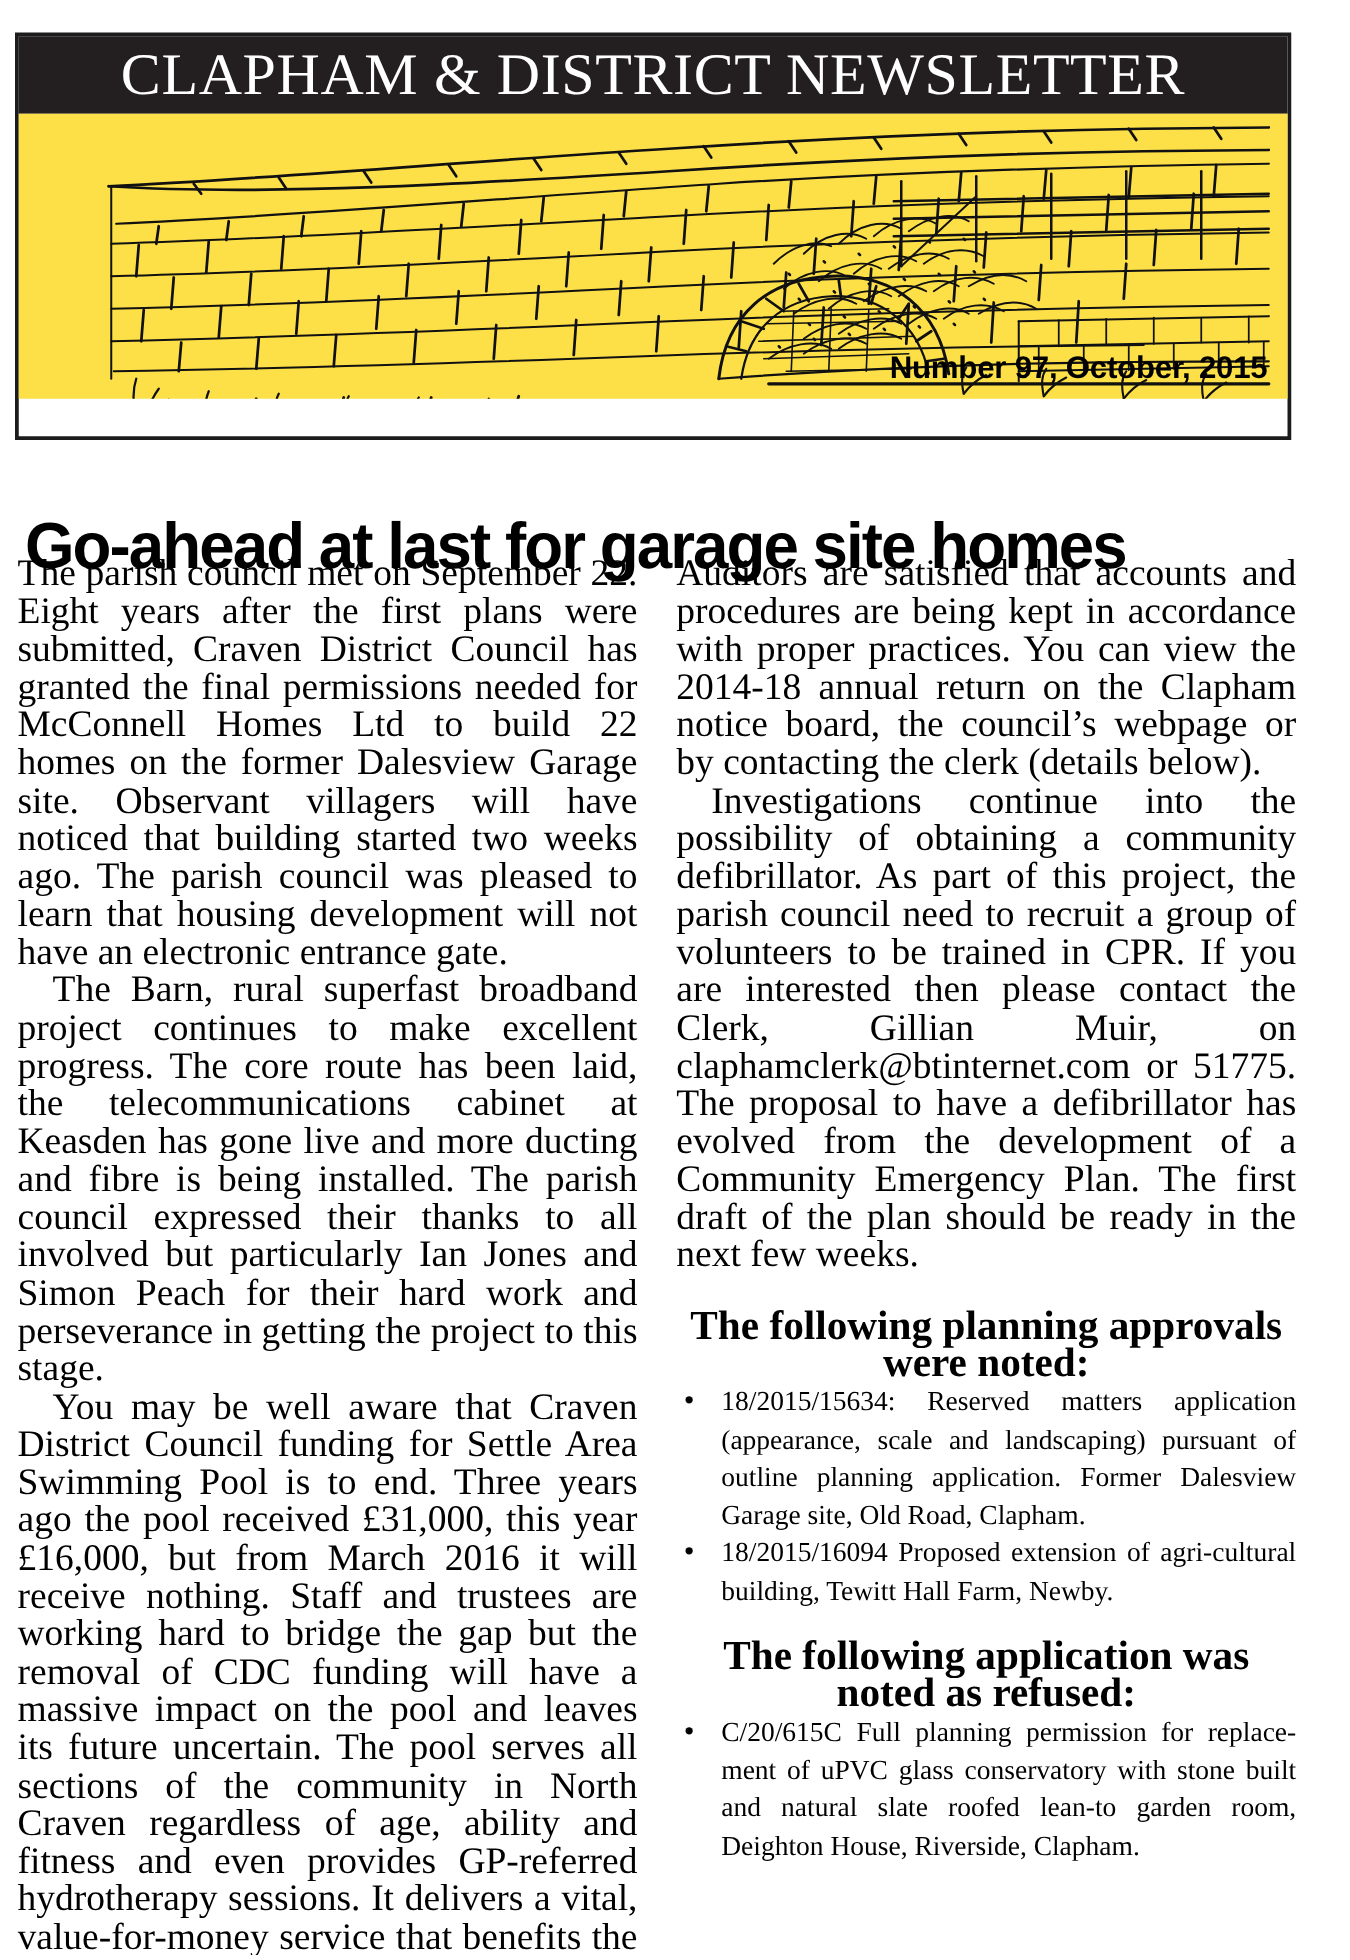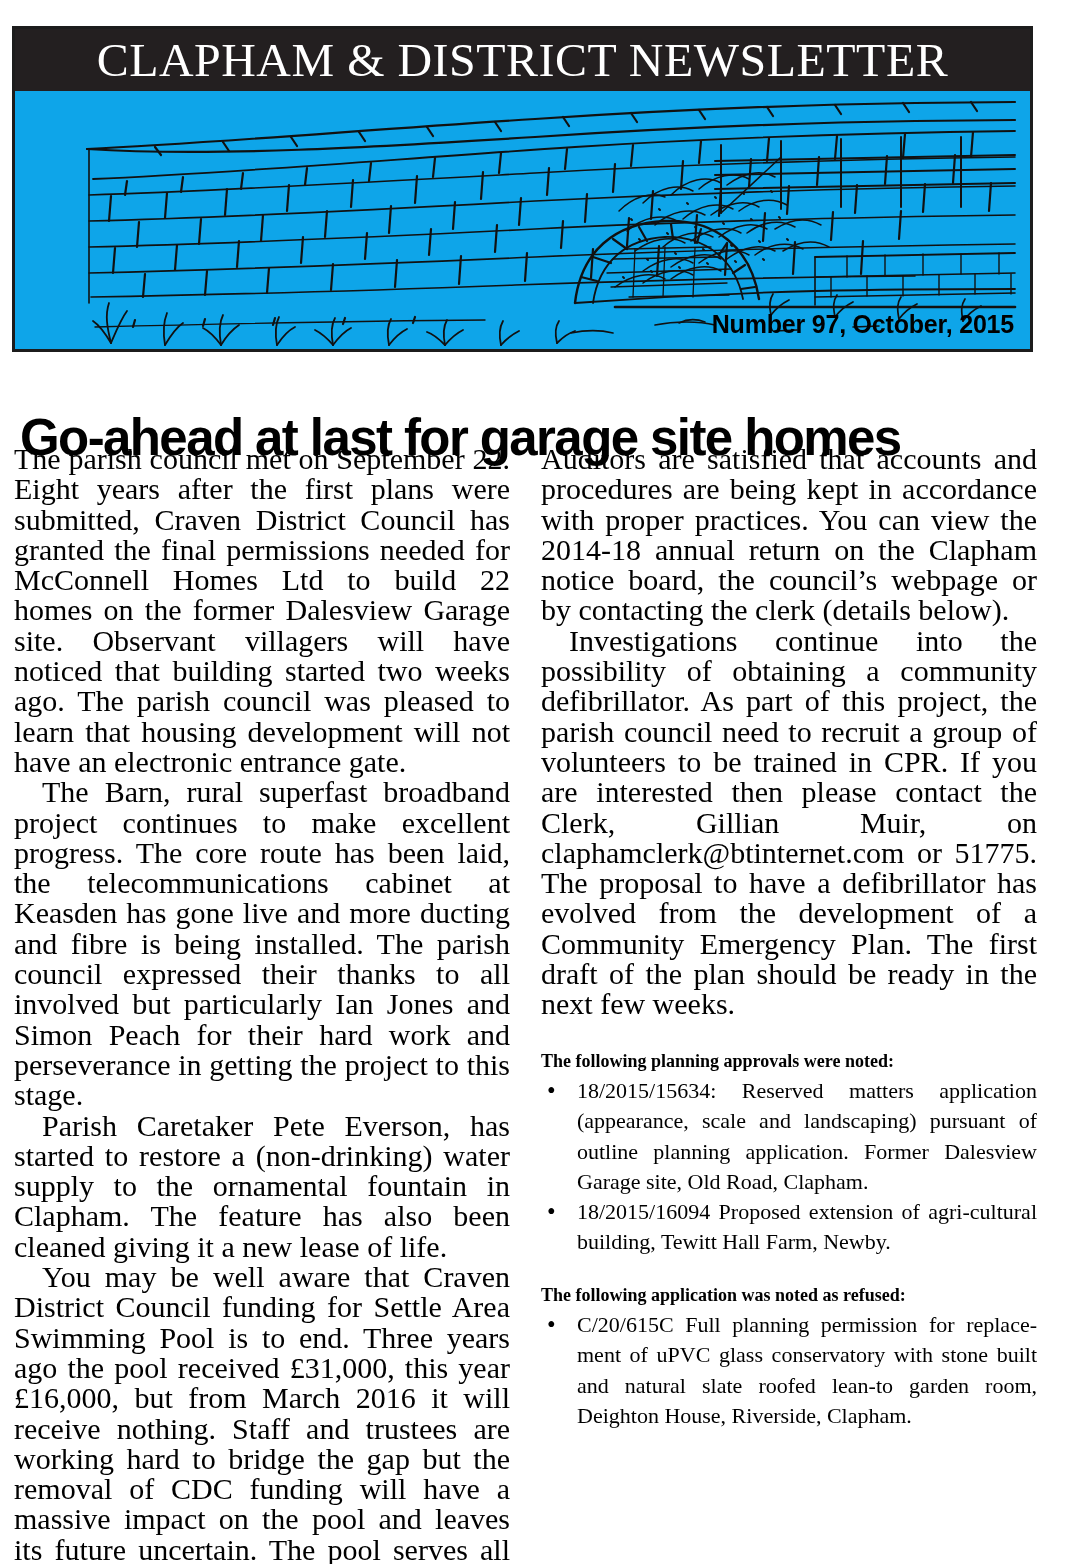--- a/index.html
+++ b/index.html
@@ -46,23 +46,23 @@
     font-family: "Liberation Serif", "DejaVu Serif", serif;
     font-size: 47px;
     line-height: 1;
     letter-spacing: 0.5px;
     white-space: nowrap;
     transform: scaleX(1.02);
   }
 
   .art-area {
     position: relative;
-    height: 258px;
+    height: 228px;
     overflow: hidden;
-    background: #0ea5e9;
+    background: #fde047;
   }
   .art-svg {
     position: absolute;
     left: 0;
     top: 0;
     width: 1015px;
     height: 258px;
     display: block;
   }
 
@@ -116,24 +116,24 @@
     font-size: 30px;
     line-height: 30.3px;
     hyphens: manual;
   }
   p.body.indent {
     text-indent: 28px;
   }
 
   h3.sec-head {
     margin: 0;
-    font-size: 18px;
+    font-size: 33px;
     line-height: 30.3px;
     font-weight: bold;
-    text-align: left;
+    text-align: center;
   }
   .sec-gap {
     height: 26px;
   }
   .sec-gap-sm {
     height: 22px;
   }
 
   ul.bullets {
     margin: 0;
@@ -442,21 +442,20 @@
     </div>
   </div>
 
   <h1 class="headline">Go-ahead at last for garage site homes</h1>
 
   <div class="columns">
 
     <div class="col">
       <p class="body">The parish council met on September 22. Eight years after the first plans were submitted, Craven District Council has granted the final permissions needed for McConnell Homes Ltd to build 22 homes on the former Dalesview Garage site. Observant villagers will have noticed that building started two weeks ago. The parish council was pleased to learn that housing development will not have an electronic entrance gate.</p>
       <p class="body indent">The Barn, rural superfast broadband project continues to make excellent progress. The core route has been laid, the telecommunications cabinet at Keasden has gone live and more ducting and fibre is being installed. The parish council expressed their thanks to all involved but particularly Ian Jones and Simon Peach for their hard work and perseverance in getting the project to this stage.</p>
-      <p class="body indent">Parish Caretaker Pete Everson, has started to restore a (non-drinking) water supply to the ornamental fountain in Clapham. The feature has also been cleaned giving it a new lease of life.</p>
       <p class="body indent">You may be well aware that Craven District Council funding for Settle Area Swimming Pool is to end. Three years ago the pool received £31,000, this year £16,000, but from March 2016 it will receive nothing. Staff and trustees are working hard to bridge the gap but the removal of CDC funding will have a massive impact on the pool and leaves its future uncertain. The pool serves all sections of the community in North Craven regardless of age, ability and fitness and even provides GP-referred hydrotherapy sessions. It delivers a vital, value-for-money service that benefits the health and well-being of the local community. The parish council believes it merits financial support from Craven District Council and will be writing to local district councillors, the CEO of Craven District Council and Julian Smith MP to urge them to support continued funding for the pool.</p>
 
     </div>
 
     <div class="col">
       <p class="body">Auditors are satisfied that accounts and procedures are being kept in accordance with proper practices. You can view the 2014-18 annual return on the Clapham notice board, the council’s webpage or by contacting the clerk (details below).</p>
       <p class="body indent">Investigations continue into the possibility of obtaining a community defibrillator. As part of this project, the parish council need to recruit a group of volunteers to be trained in CPR. If you are interested then please contact the Clerk, Gillian Muir, on claphamclerk@btinternet.com or 51775. The proposal to have a defibrillator has evolved from the development of a Community Emergency Plan. The first draft of the plan should be ready in the next few weeks.</p>
 
       <div class="sec-gap"></div>
 

